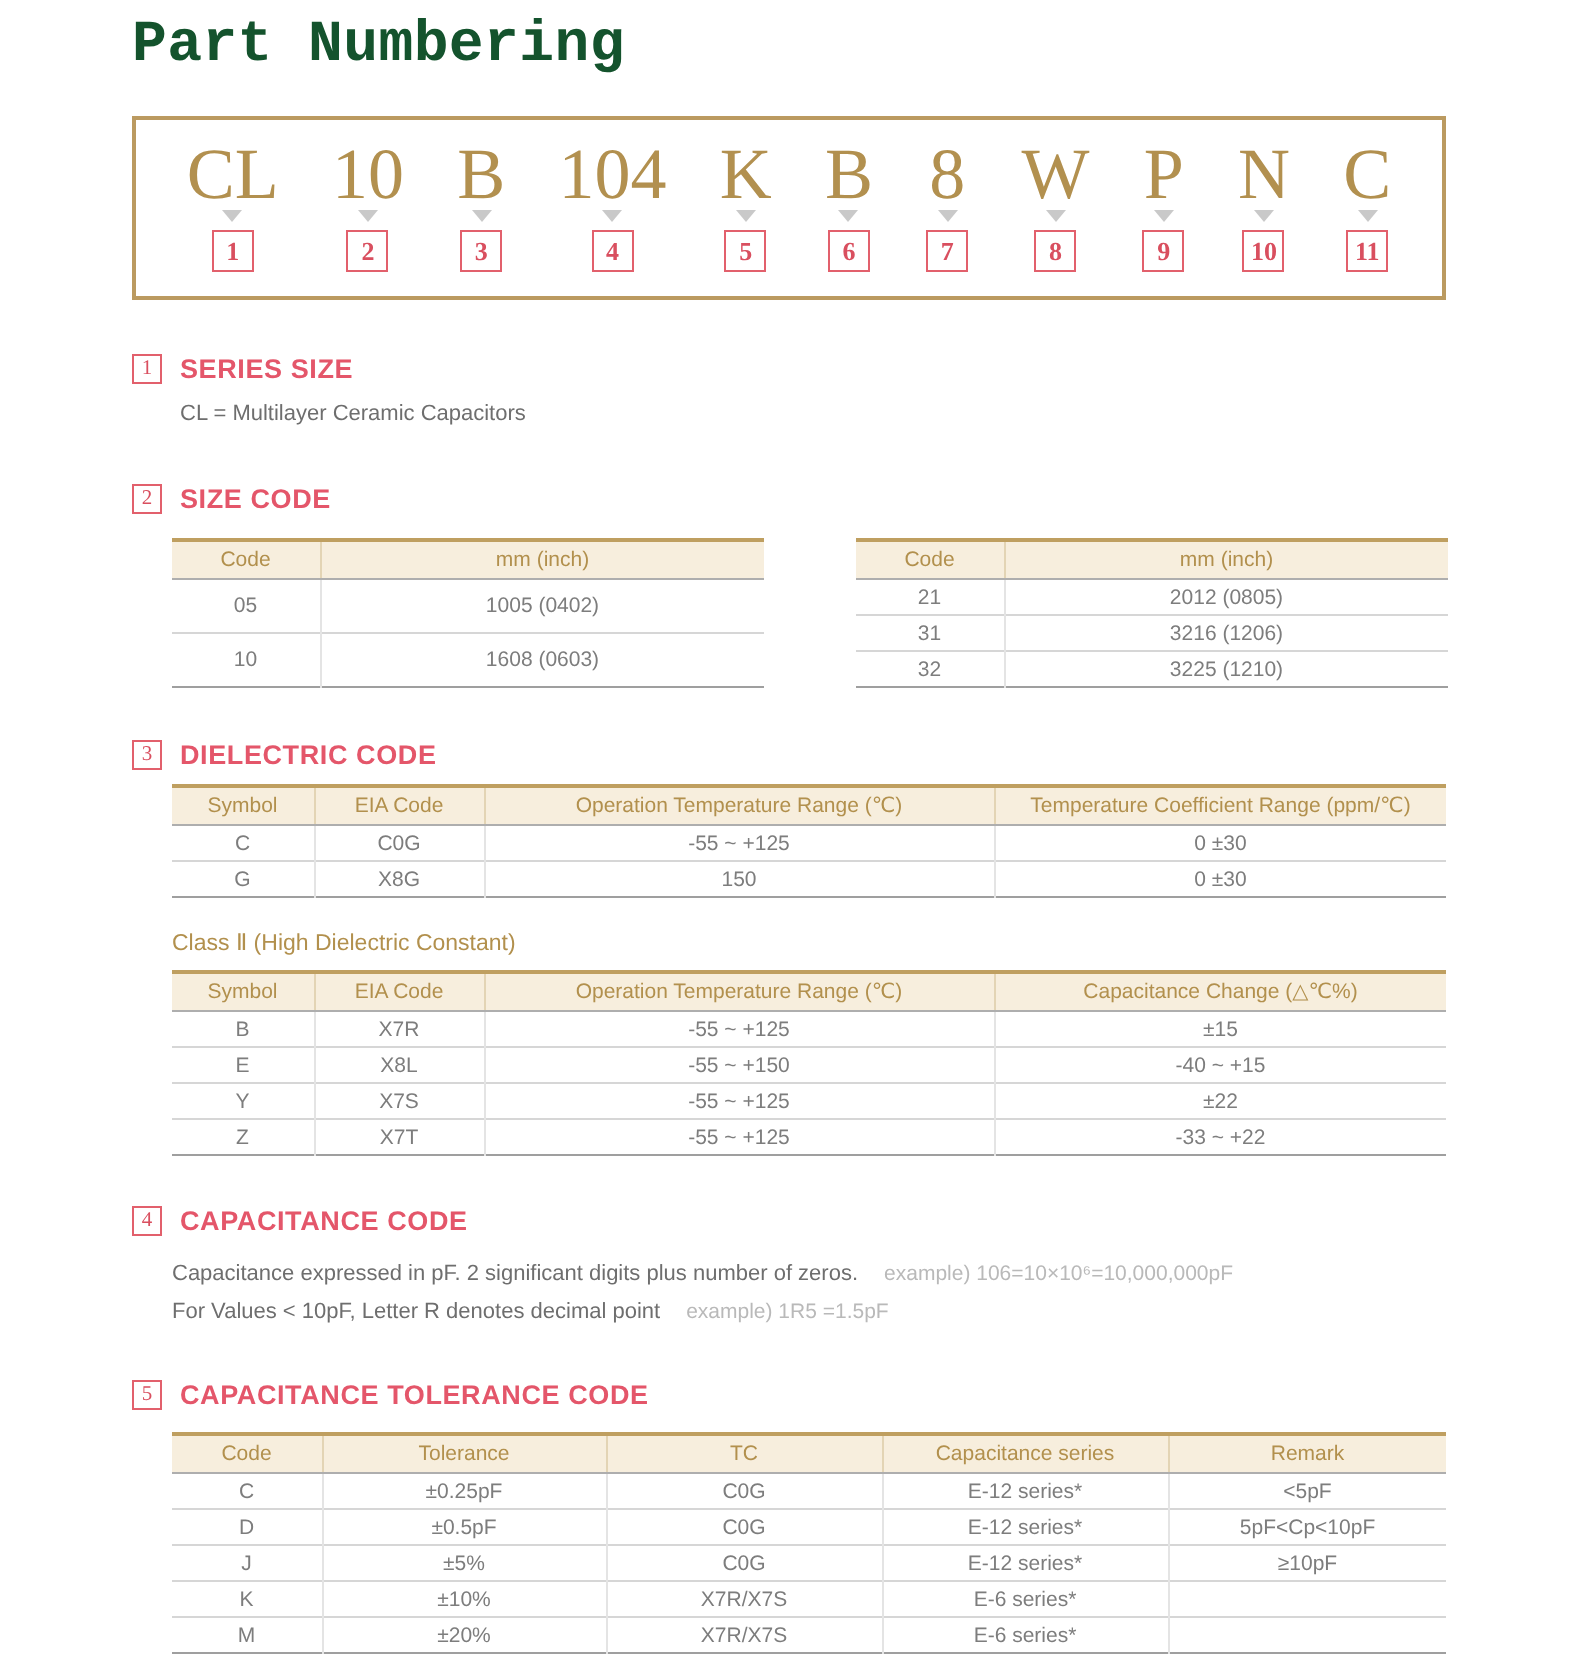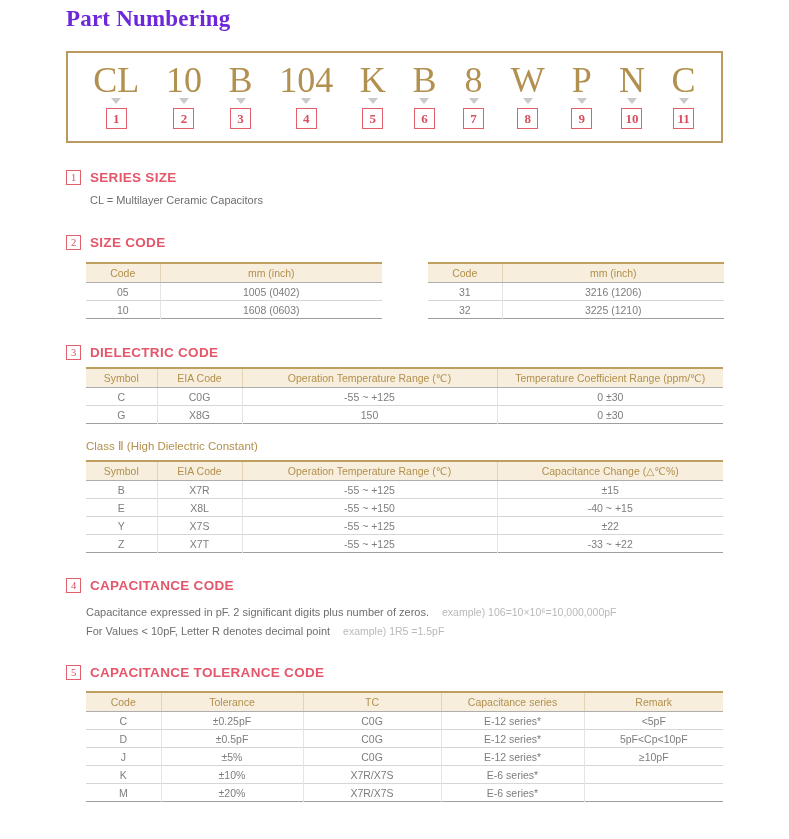--- a/index.html
+++ b/index.html
@@ -6,22 +6,22 @@
   body {
     width:789px; height:839px;
     font-family:"Liberation Sans","DejaVu Sans",sans-serif;
     color:#6f6f6f;
     overflow:hidden;
   }
   .content { padding:6px 66px 0 66px; }
 
   
   .page-title {
-    margin:0; font-family:Liberation Serif, serif;
-    font-weight:bold; font-size:23px; color:#6d28d9; letter-spacing:0.2px;
+    margin:0; font-family:Liberation Mono, monospace;
+    font-weight:bold; font-size:29px; color:#14532d; letter-spacing:0.2px;
     line-height:1.15;
   }
 
   
   .pn-box {
     margin-top:19px; height:88px;
     border:2px solid #bb9a60;
     display:flex; align-items:center; justify-content:space-around;
     padding:0 12px;
   }
@@ -192,20 +192,24 @@
           <col style="width:74px">
           <col style="width:222px">
         </colgroup>
       <thead>
         <tr>
           <th>Code</th>
           <th>mm (inch)</th>
         </tr>
       </thead>
       <tbody>
+          <tr>
+            <td>21</td>
+            <td>2012 (0805)</td>
+          </tr>
           <tr>
             <td>31</td>
             <td>3216 (1206)</td>
           </tr>
           <tr>
             <td>32</td>
             <td>3225 (1210)</td>
           </tr>
         </tbody>
     </table>

